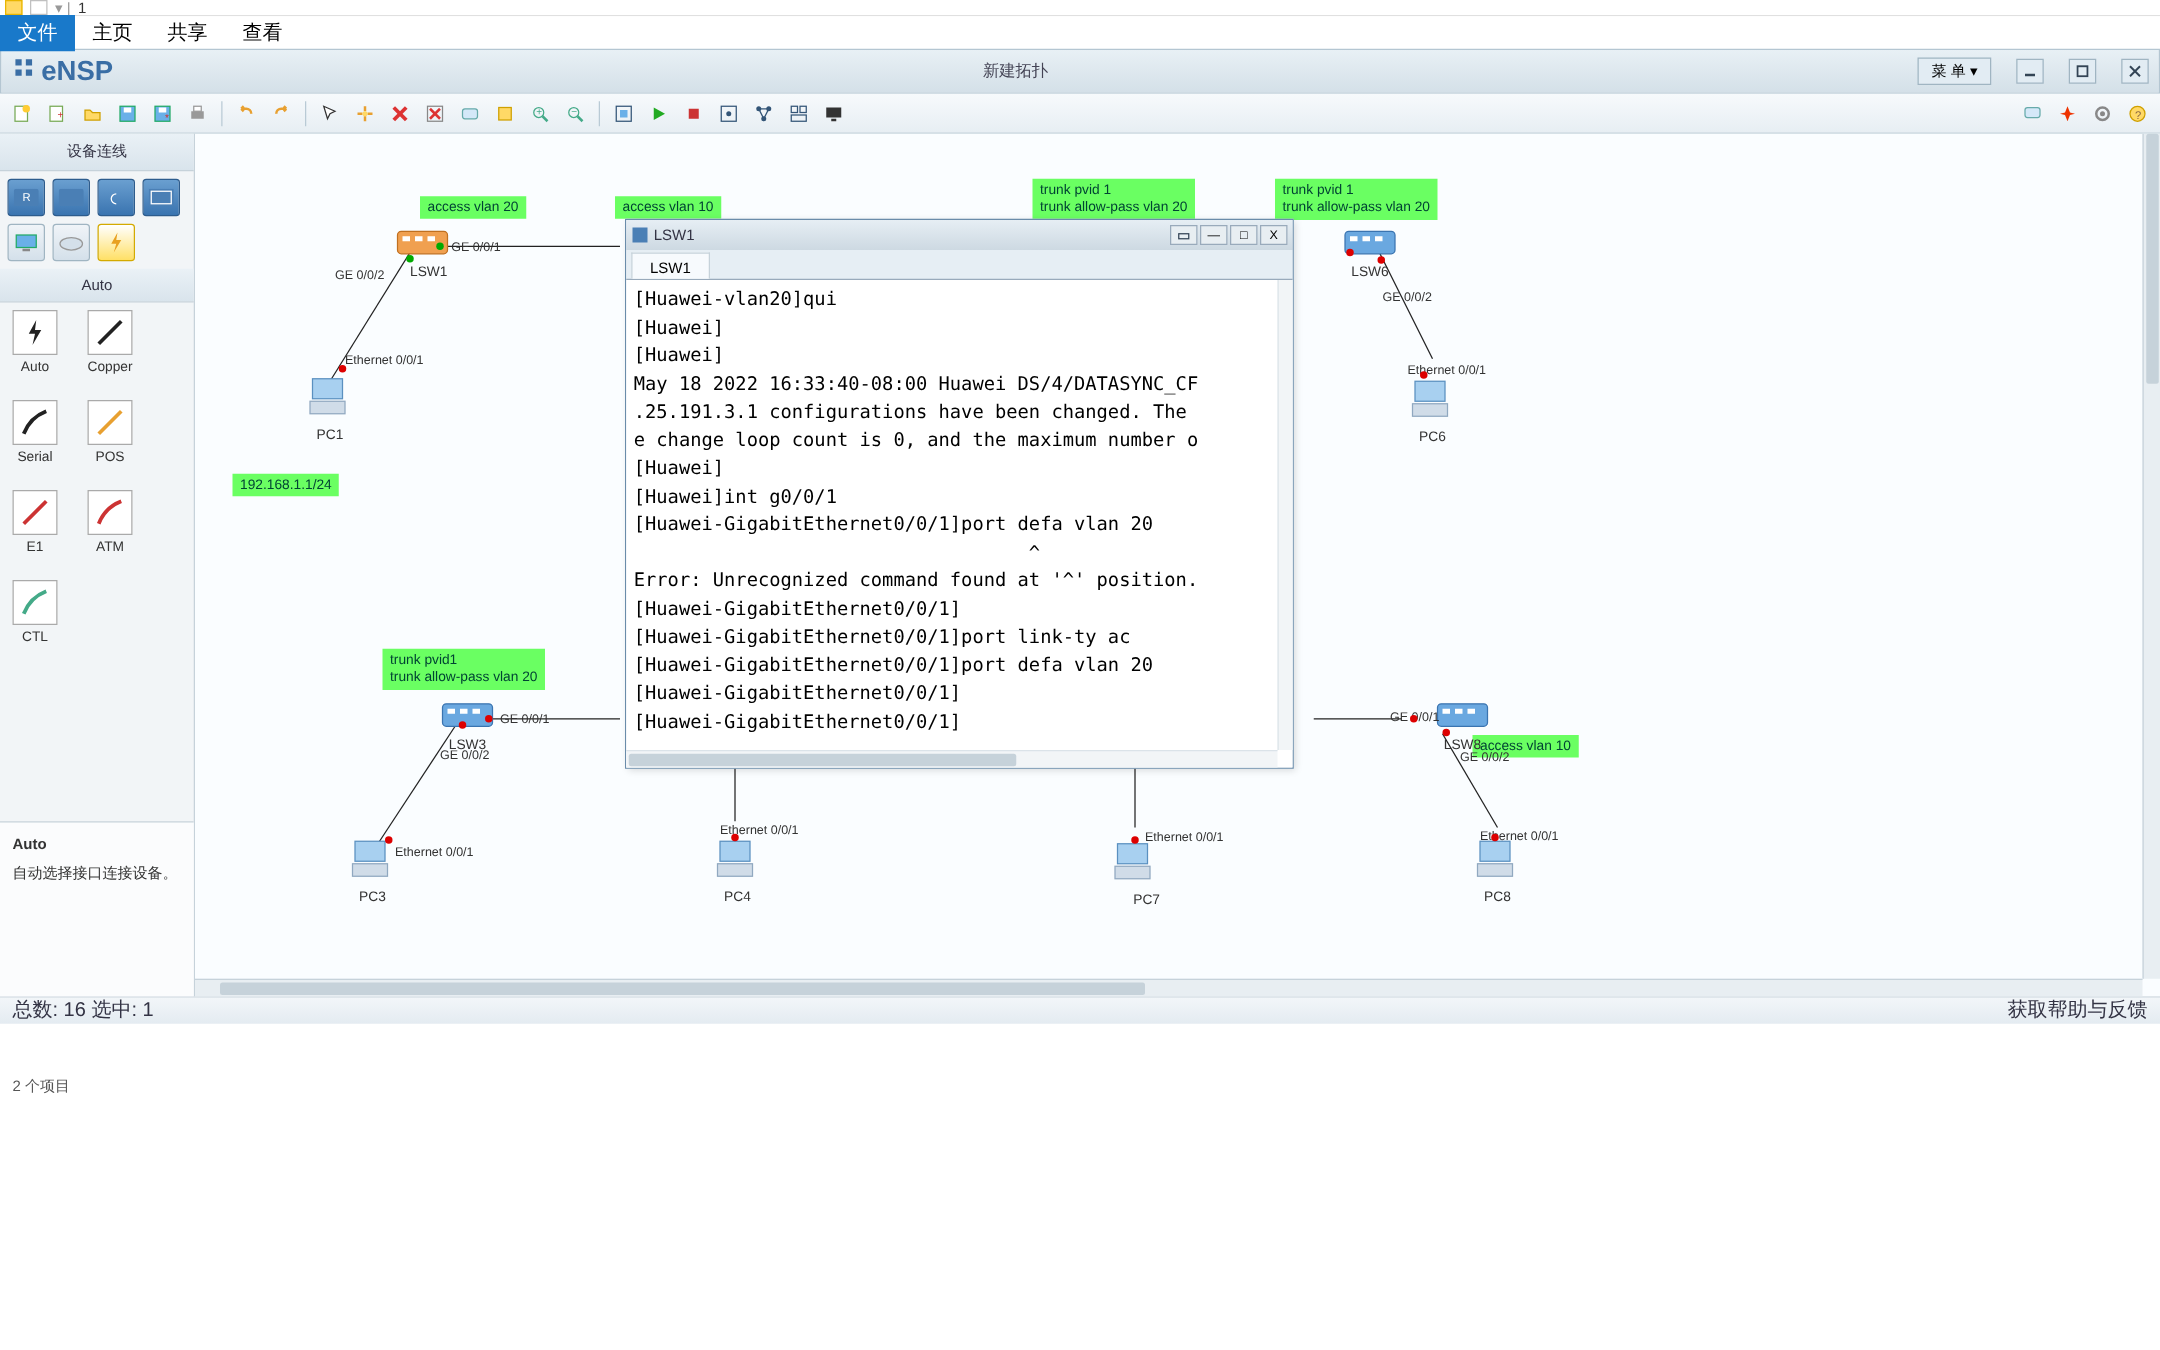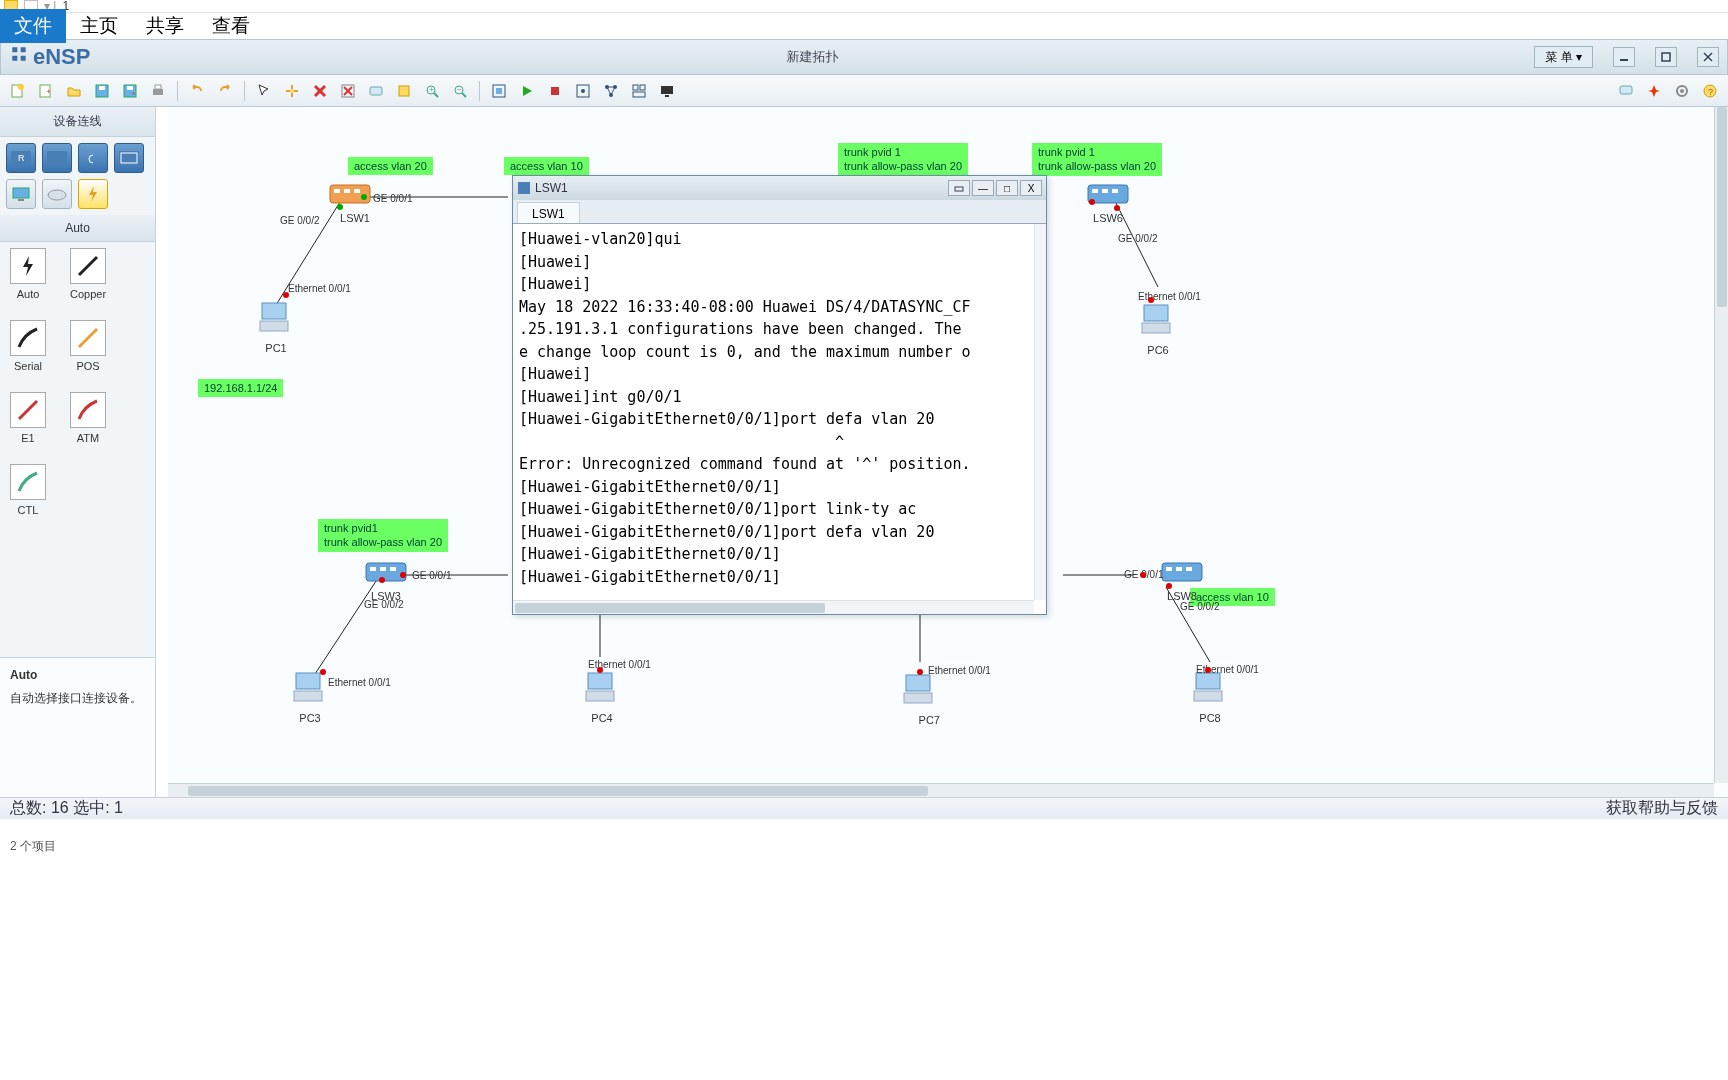--- a/index.html
+++ b/index.html
@@ -5,39 +5,39 @@
 * { box-sizing: border-box; margin: 0; padding: 0; font-family: "Microsoft YaHei", Arial, sans-serif; }
 body { background: #fff; font-size: 12px; overflow: hidden; }
 
 
 .explorer-top { height: 13px; background: #fff; border-bottom: 1px solid #e0e0e0; display: flex; align-items: center; padding: 0 4px; gap: 6px; }
 .explorer-top .mini { width: 14px; height: 12px; background: #ffd966; border: 1px solid #e8b500; }
 .explorer-top .mini2 { width: 14px; height: 12px; background: #fff; border: 1px solid #c0c0c0; }
 .explorer-top .sep { color: #999; }
 .explorer-top .txt { color: #333; }
 .explorer-tabs { height: 26px; background: #fff; display: flex; align-items: center; }
-.explorer-tabs .tab { padding: 4px 14px; font-size: 19px; cursor: pointer; }
+.explorer-tabs .tab { padding: 4px 14px; font-size: 16px; cursor: pointer; }
 .explorer-tabs .tab.active { background: #1979ca; color: #fff; }
 
 
 .ensp-titlebar { height: 36px; background: linear-gradient(#e8f0f5,#d4e0e8); border: 1px solid #b4c6d2; display: flex; align-items: center; padding: 0 8px; }
 .ensp-logo { font-weight: bold; color: #3a6ea5; font-size: 22px; display:flex; align-items:flex-start; gap:4px; }
 .ensp-logo svg { width:20px; height:20px; }
 .ensp-title-center { flex:1; text-align:center; color:#445; font-size:13px; }
 .ensp-win-right { display:flex; gap:20px; align-items:center; }
 .ensp-menu-btn { border:1px solid #a0b5c2; padding:2px 10px; background:#e2ecf3; cursor:pointer; font-size:12px; height:22px; display:flex; align-items:center; }
 .win-btn { width:22px; height:20px; border:1px solid #a0b5c2; background:#e2ecf3; display:flex; align-items:center; justify-content:center; cursor:pointer; }
 
 
 .ensp-toolbar { height: 32px; background: linear-gradient(#f7fafc,#e7eef3); border-bottom:1px solid #b9cad5; display:flex; align-items:center; padding:0 6px; gap:4px; }
 .tbtn { width:24px; height:24px; border:1px solid transparent; display:flex; align-items:center; justify-content:center; cursor:pointer; border-radius:2px; }
 .tsep { width:1px; height:20px; background:#b9cad5; margin:0 3px; }
 
 
-.ensp-body { display:flex; height: 690px; gap: 12px; }
+.ensp-body { display:flex; height: 690px; }
 .sidebar { width:156px; background:#f2f5f7; border-right:1px solid #c6d2da; display:flex; flex-direction:column; }
 .side-section-title { text-align:center; padding:6px 0; background: linear-gradient(#eaf1f6,#d9e4ec); border-bottom:1px solid #c6d2da; font-size:12px; color:#334; }
 .device-grid { padding:6px; display:flex; flex-wrap:wrap; gap:6px; }
 .device-cell { width:30px; height:30px; background:linear-gradient(#6a9fd0,#3a74b0); border:1px solid #2d5c8d; border-radius:3px; display:flex; align-items:center; justify-content:center; cursor:pointer; }
 .device-cell.lightning { background:linear-gradient(#fff,#ffe066); border-color:#d4aa00; }
 .device-cell.cloud { background:linear-gradient(#f0f4f8,#d4e0ea); border-color:#a0b5c2; }
 .device-cell.monitor { background:linear-gradient(#f0f4f8,#d4e0ea); border-color:#a0b5c2; }
 .conn-grid { padding:6px 10px; display:flex; flex-wrap:wrap; gap:20px 24px; }
 .conn-cell { text-align:center; cursor:pointer; }
 .conn-icon { width:36px; height:36px; border:1px solid #aaa; background:#fff; display:flex; align-items:center; justify-content:center; margin-bottom:4px; }
@@ -72,21 +72,21 @@
 .term-body { background:#fff; font-family: monospace; font-size:15px; padding:4px 6px; overflow:auto; height:390px; line-height:1.5; white-space:pre-wrap; color:#000; position:relative; }
 .term-scroll-v { position:absolute; right:0; top:0; bottom:14px; width:12px; background:#f2f5f7; border-left:1px solid #dbe3e9; }
 .term-scroll-h { position:absolute; left:0; right:12px; bottom:0; height:14px; background:#f2f5f7; border-top:1px solid #dbe3e9; }
 .term-scroll-h::after { content:''; position:absolute; left:2px; top:2px; width:310px; height:10px; background:#c6d2da; border-radius:2px; }
 
 
 .ensp-status { height:22px; background: linear-gradient(#f2f6f9,#e4ebf1); border-top:1px solid #c6d2da; display:flex; align-items:center; padding:0 10px; font-size:16px; color:#334; }
 .ensp-status .right { margin-left:auto; color:#334; cursor:pointer; }
 
 
-.exp-bottom { height:44px; display:flex; align-items:flex-end; padding:0 10px 8px; font-size:12px; color:#555; }
+.exp-bottom { height:44px; display:flex; align-items:flex-end; padding:0 10px 8px; font-size:12px; color:#555;margin-top:23px; }
 
 
 .ic-switch { width:44px; height:28px; }
 .ic-pc { width:40px; height:40px; }
 </style>
 </head>
 <body>
 
 <div class="explorer-top">
   <div class="mini"></div>

